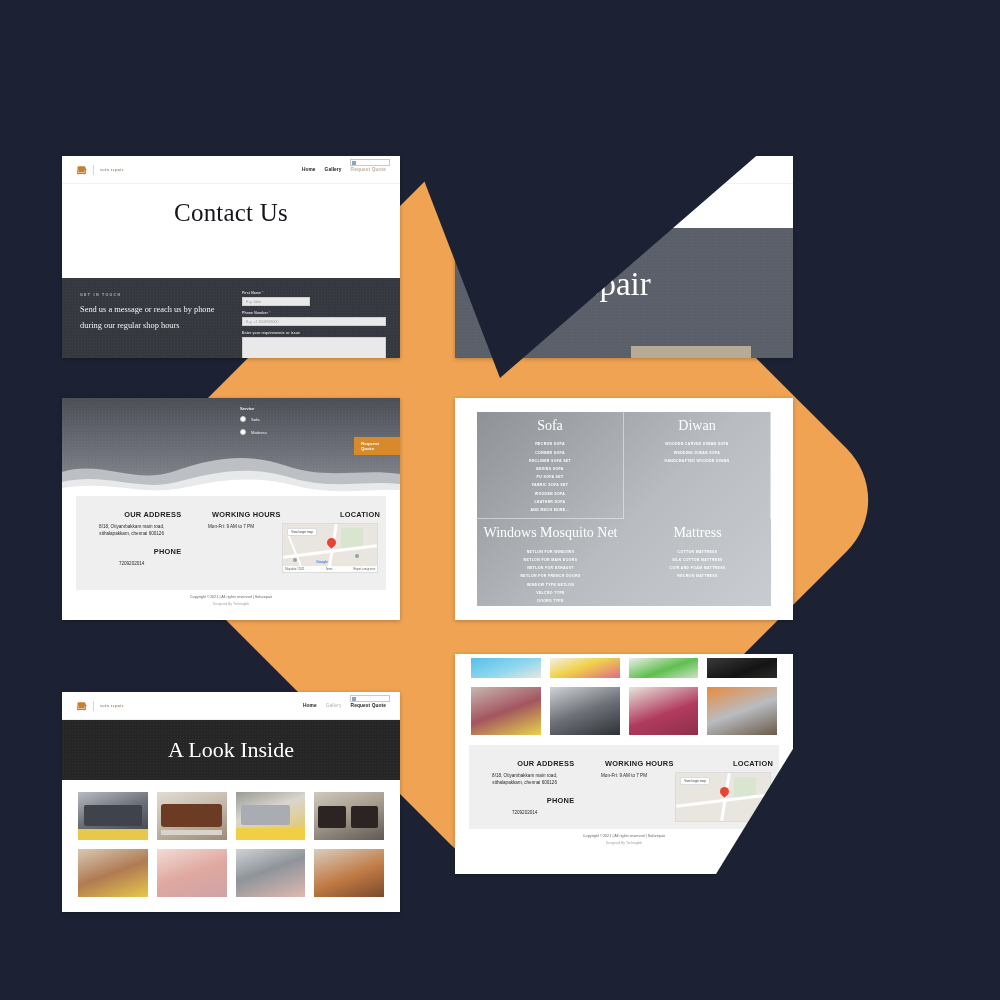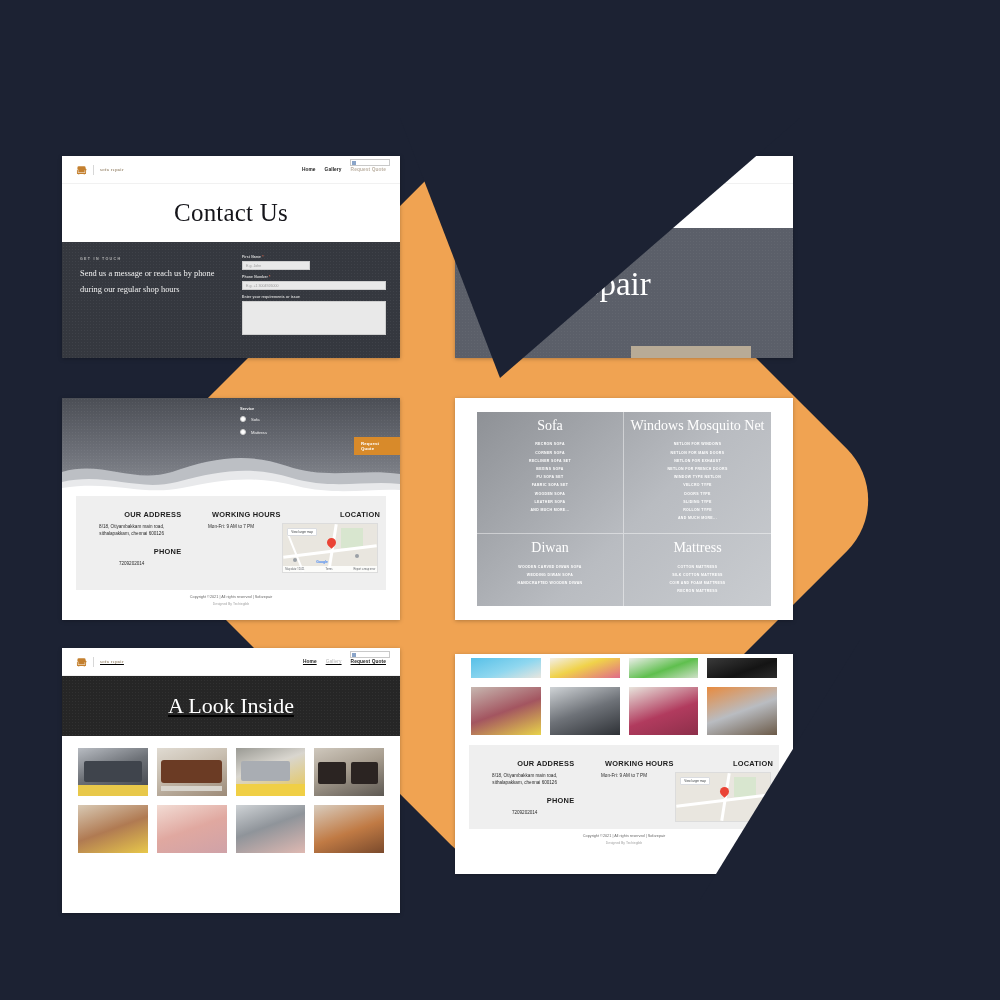--- a/index.html
+++ b/index.html
@@ -26,21 +26,21 @@
   .panel {
     position: absolute;
     background: #ffffff;
     overflow: hidden;
     box-shadow: 0 1px 4px rgba(0,0,0,.25);
   }
   .p-tl { left: 62px;  top: 156px; width: 338px; height: 202px; }
   .p-tr { left: 455px; top: 156px; width: 338px; height: 202px; }
   .p-ml { left: 62px;  top: 398px; width: 338px; height: 222px; }
   .p-mr { left: 455px; top: 398px; width: 338px; height: 222px; }
-  .p-bl { left: 62px;  top: 648px; width: 338px; height: 265px; text-decoration: underline; }
+  .p-bl { left: 62px;  top: 692px; width: 338px; height: 220px; }
   .p-br { left: 455px; top: 654px; width: 338px; height: 220px; }
 
   
   .site-header {
     height: 28px; background: #fff; display: flex; align-items: center;
     justify-content: space-between; padding: 0 14px;
     border-bottom: 1px solid #f1f1f1;
   }
   .brand { display: flex; align-items: center; gap: 6px; }
   .brand-mark { width: 11px; height: 10px; display:block; }
@@ -64,20 +64,21 @@
     justify-content:center;
   }
   .hero-white h1 {
     font-family:"Liberation Serif", serif; font-weight:400;
     font-size:25px; color:#15151a; letter-spacing:.2px;
   }
   .contact-body {
     background:#35383f; height:148px; display:flex; padding:12px 14px 0 18px; gap:10px;
     background-image: radial-gradient(rgba(255,255,255,.05) .5px, transparent .5px);
     background-size: 3px 3px;
+    margin-top: 36px;
   }
   .contact-left { width:152px; padding-top:3px; }
   .eyebrow { font-size:3.6px; letter-spacing:1.3px; color:#b6b6b6; font-weight:700; }
   .contact-left p {
     font-family:"Liberation Serif", serif; color:#f2f2f2; font-size:8.4px;
     line-height:1.85; margin-top:5px;
   }
   .contact-form { flex:1; padding-top:1px; }
   .f-label { font-size:3.4px; font-weight:700; color:#dcdcdc; margin-bottom:2px; letter-spacing:.15px; }
   .f-label .req { color:#e2654a; }
@@ -372,43 +373,43 @@
             <li>CORNER SOFA</li>
             <li>RECLINER SOFA SET</li>
             <li>BEXINS SOFA</li>
             <li>PU SOFA SET</li>
             <li>FABRIC SOFA SET</li>
             <li>WOODEN SOFA</li>
             <li>LEATHER SOFA</li>
             <li>AND MUCH MORE...</li>
           </ul>
         </div>
+        <div class="svc-cell br">
+          <h3>Diwan</h3>
+          <ul>
+            <li>WOODEN CARVED DIWAN SOFA</li>
+            <li>WEDDING DIWAN SOFA</li>
+            <li>HANDCRAFTED WOODEN DIWAN</li>
+          </ul>
+        </div>
         <div class="svc-cell bb">
           <h3>Windows Mosquito Net</h3>
           <ul>
             <li>NETLON FOR WINDOWS</li>
             <li>NETLON FOR MAIN DOORS</li>
             <li>NETLON FOR EXHAUST</li>
             <li>NETLON FOR FRENCH DOORS</li>
             <li>WINDOW TYPE NETLON</li>
             <li>VELCRO TYPE</li>
             <li>DOORS TYPE</li>
             <li>SLIDING TYPE</li>
             <li>ROLLON TYPE</li>
             <li>AND MUCH MORE...</li>
           </ul>
         </div>
-        <div class="svc-cell br">
-          <h3>Diwan</h3>
-          <ul>
-            <li>WOODEN CARVED DIWAN SOFA</li>
-            <li>WEDDING DIWAN SOFA</li>
-            <li>HANDCRAFTED WOODEN DIWAN</li>
-          </ul>
-        </div>
         <div class="svc-cell">
           <h3>Mattress</h3>
           <ul>
             <li>COTTON MATTRESS</li>
             <li>SILK COTTON MATTRESS</li>
             <li>COIR AND FOAM MATTRESS</li>
             <li>RECRON MATTRESS</li>
           </ul>
         </div>
       </div>

